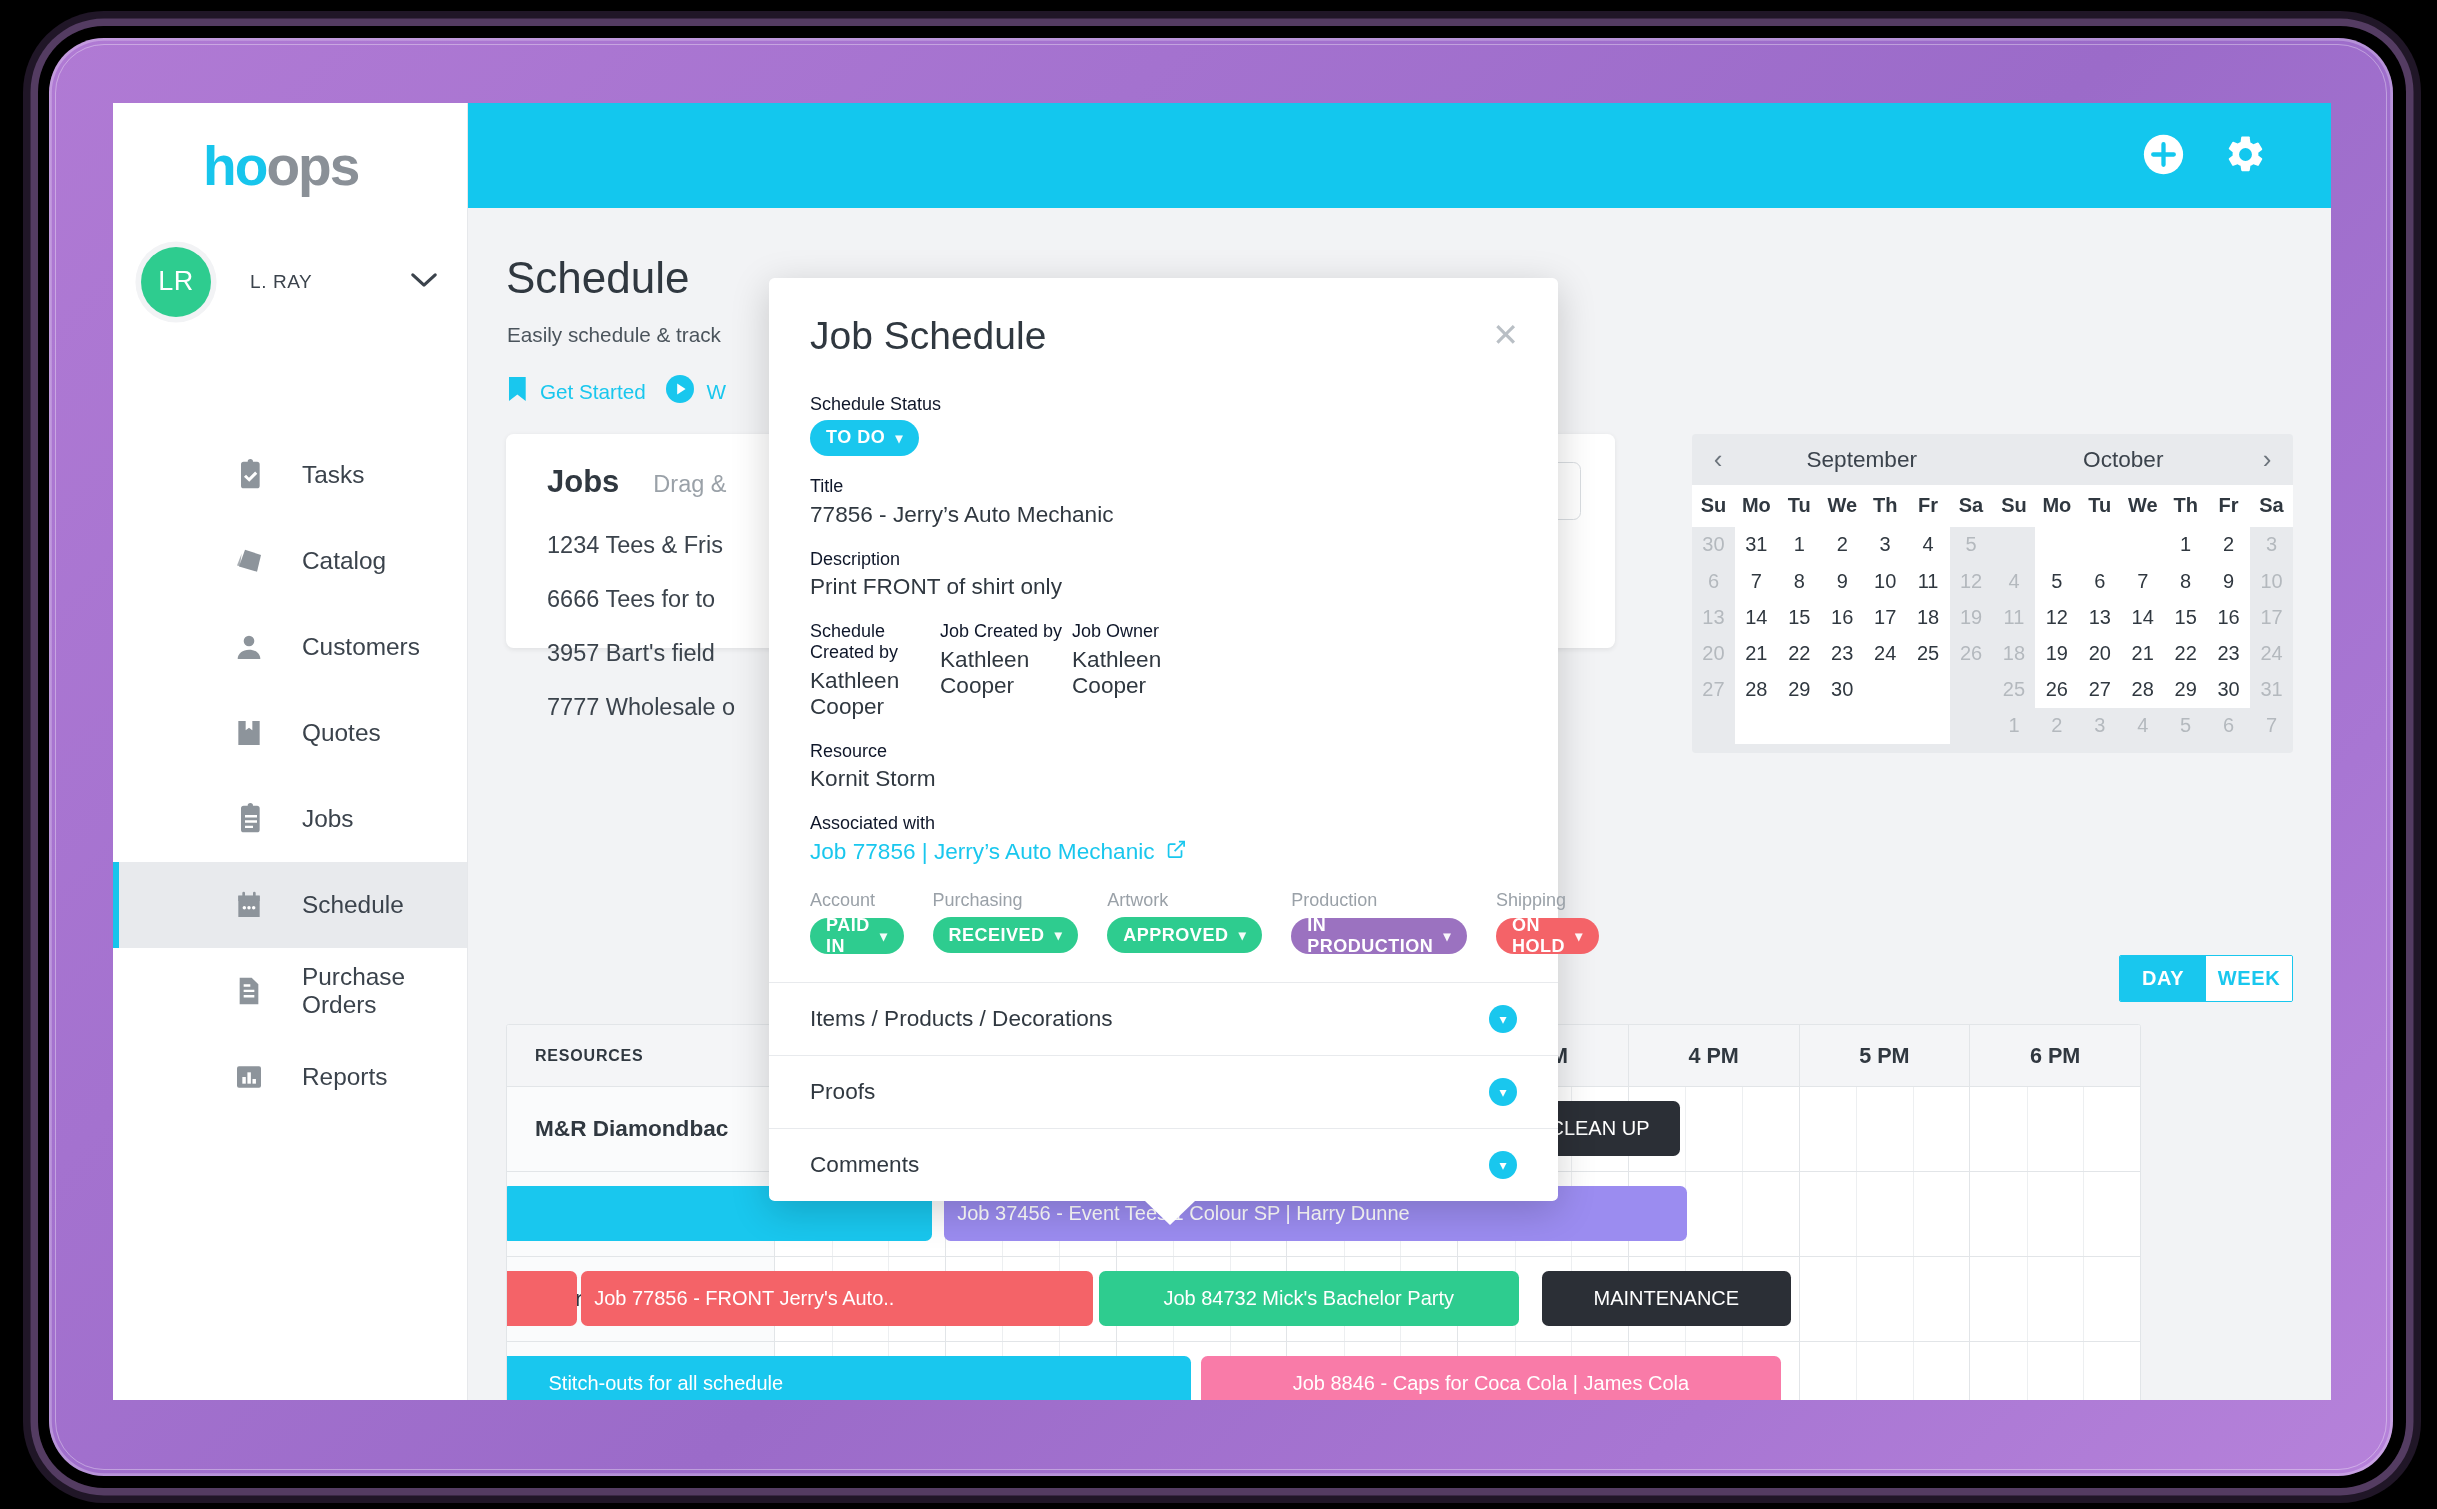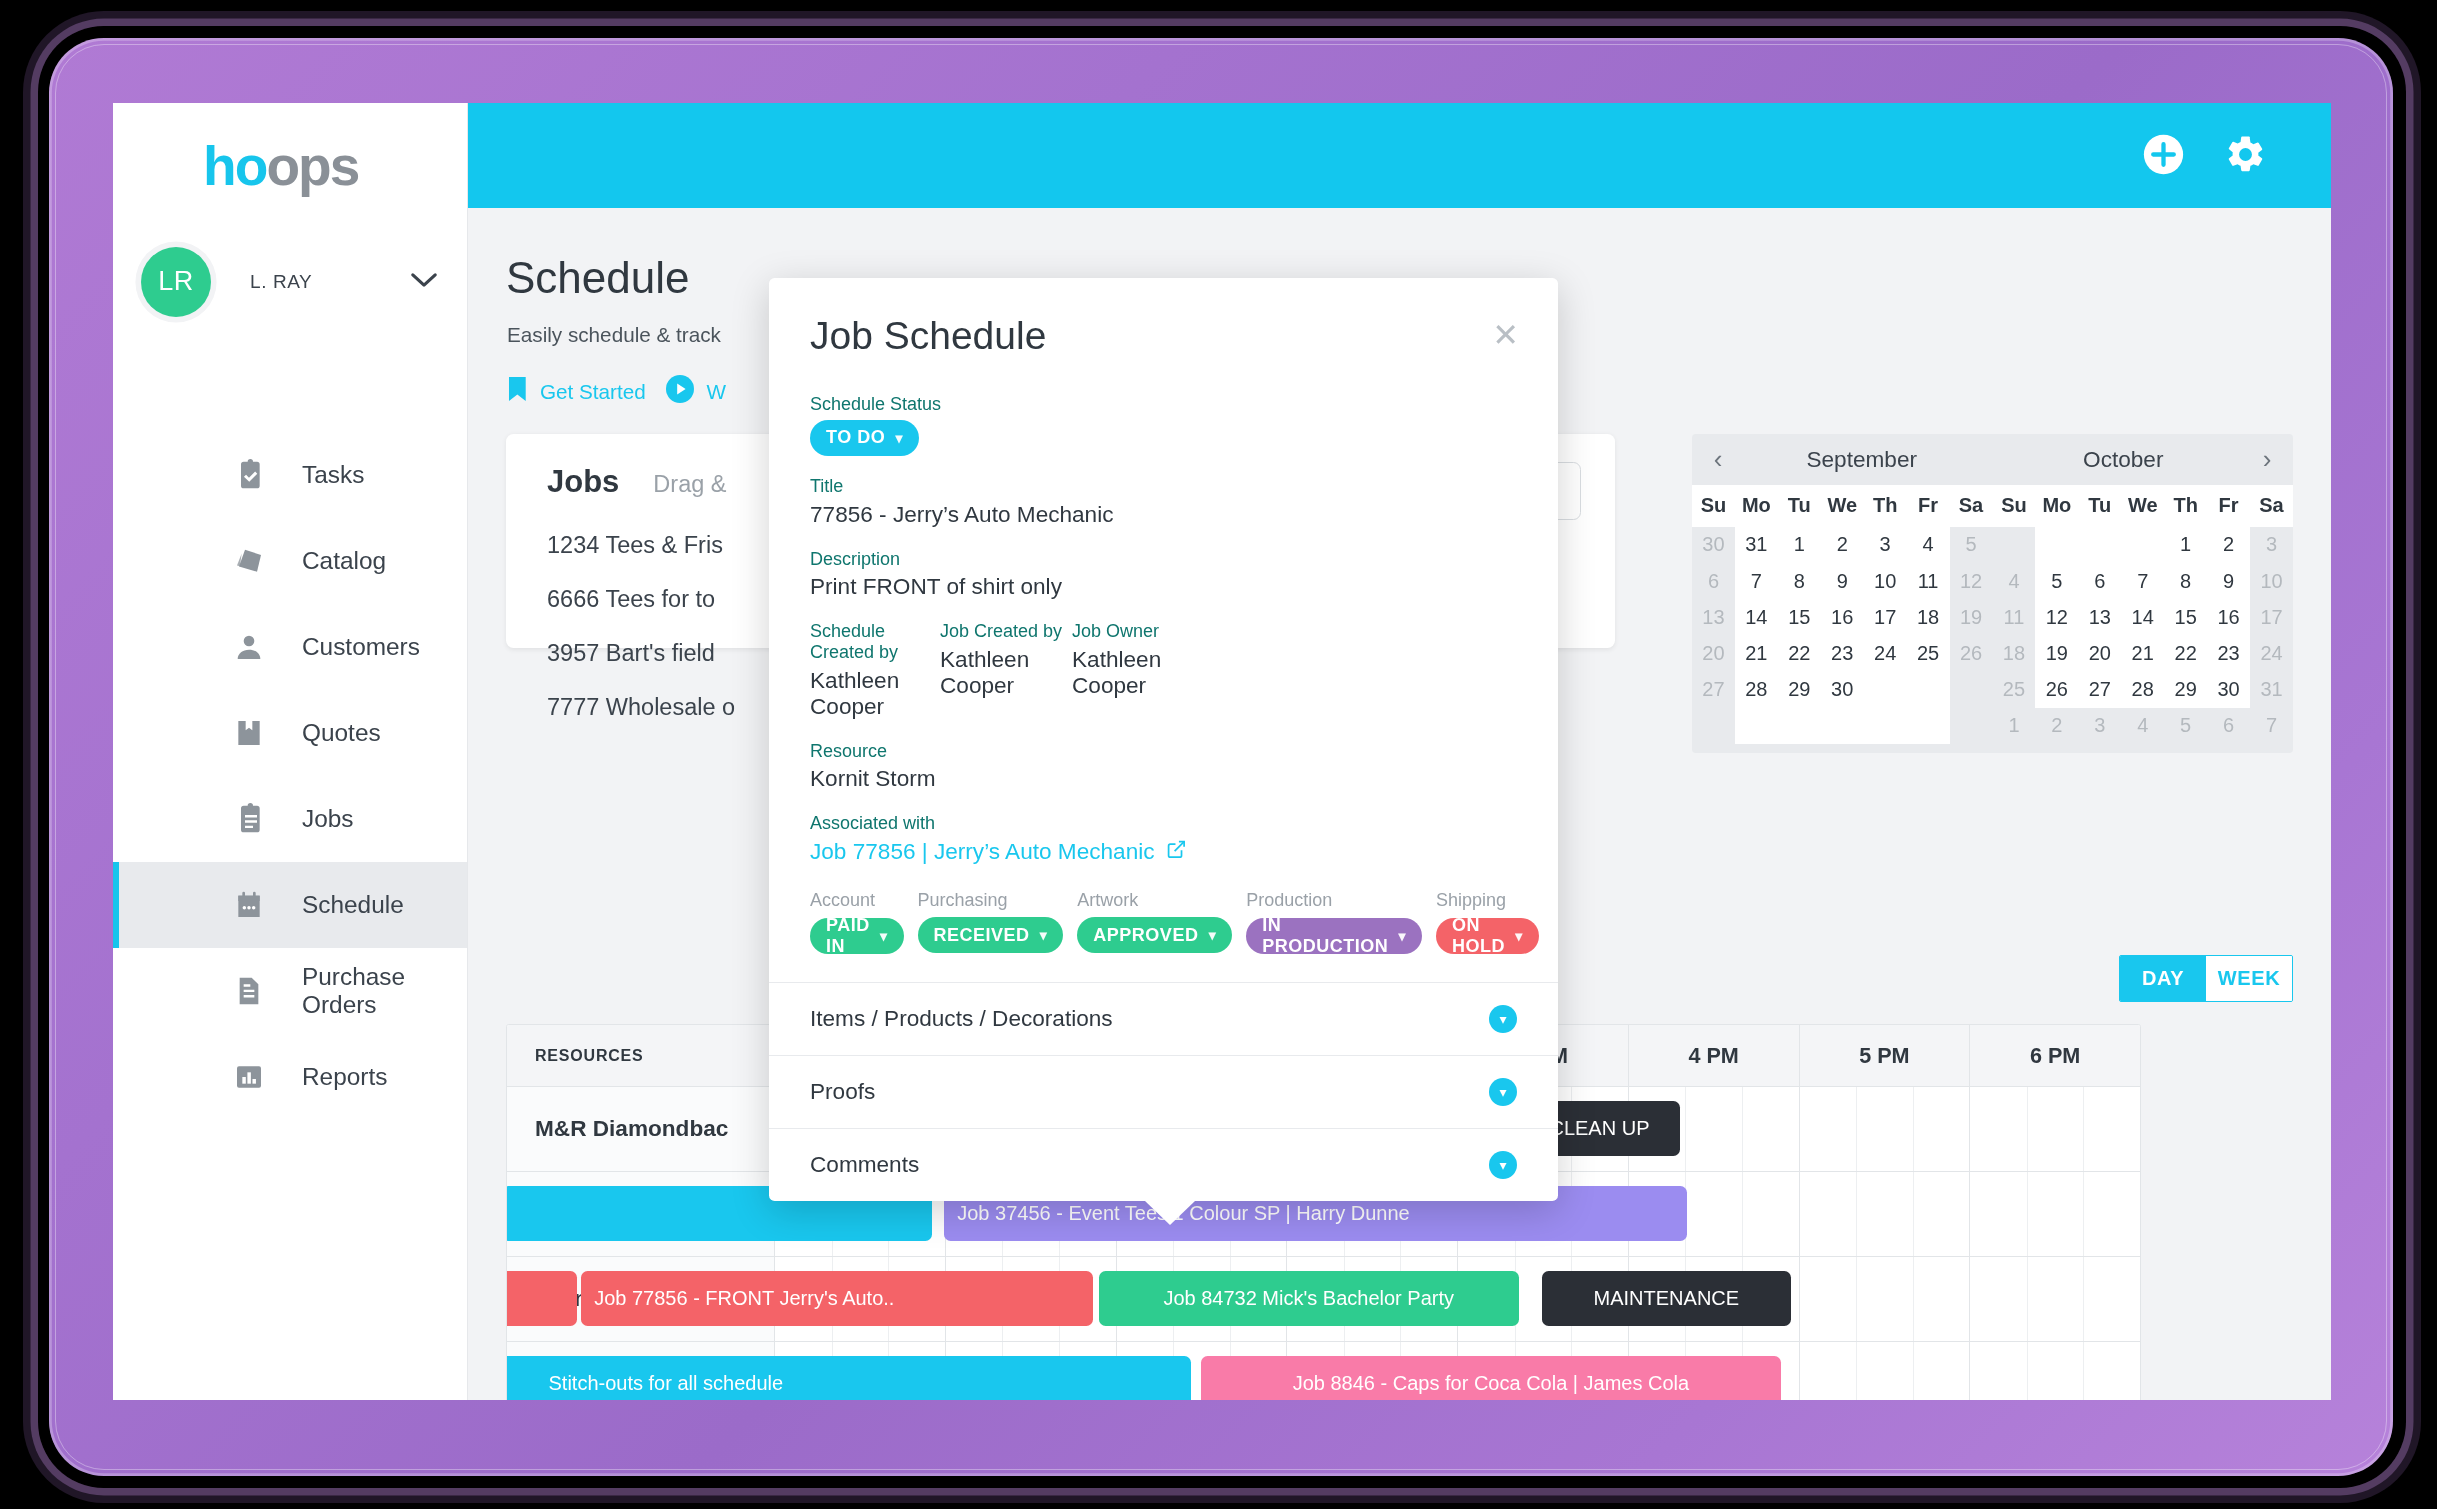--- a/index.html
+++ b/index.html
@@ -261,37 +261,37 @@
     border-right: 25px solid transparent;
     border-top: 24.4px solid #fff;
   }
   .modal-head { position: relative; padding: 36px 41px 0; }
   .modal-title { font-size: 39px; color: #303840; font-weight: 400; }
   .modal-close {
     position: absolute; right: 39px; top: 41px;
     font-size: 32px; color: #b9bfc5; cursor: pointer; line-height: 1;
   }
   .modal-body { padding: 36px 41px 0; }
-  .fld-label { font-size: 18px; color: #0f766e; margin-bottom: 4.7px; }
+  .fld-label { font-size: 18px; color: #0f172a; margin-bottom: 4.7px; }
   .fld-value { font-size: 22.6px; color: #303840; margin-bottom: 20.7px; }
   .pill {
     display: inline-flex; align-items: center; gap: 10.3px;
     height: 36px; padding: 0 16px; border-radius: 18px;
     color: #fff; font-size: 18px; font-weight: 700; letter-spacing: 0.5px;
     cursor: pointer;
   }
   .pill .chev { font-size: 14px; opacity: .95; }
   .three-col { display: flex; gap: 0; margin-bottom: 20.7px; }
   .three-col > div { width: 130px; }
   .three-col > div:nth-child(2) { width: 132px; }
   .link-row {
     display: flex; align-items: center; gap: 11.3px;
     color: #19c7ee; font-size: 22.6px; margin-bottom: 24.4px; cursor: pointer;
   }
-  .status-grid { display: flex; gap: 14px; padding-bottom: 28px; }
+  .status-grid { display: flex; gap: 29px; padding-bottom: 28px; }
   .status-col .sc-label { font-size: 18px; color: #9aa1a8; margin-bottom: 6.6px; }
   .accordion-row {
     display: flex; align-items: center; justify-content: space-between;
     height: 73px; padding: 0 41px;
     border-top: 0.9px solid #e8eaed;
     font-size: 22.6px; color: #303840;
     cursor: pointer;
   }
   .acc-caret {
     width: 28px; height: 28px; border-radius: 50%;

